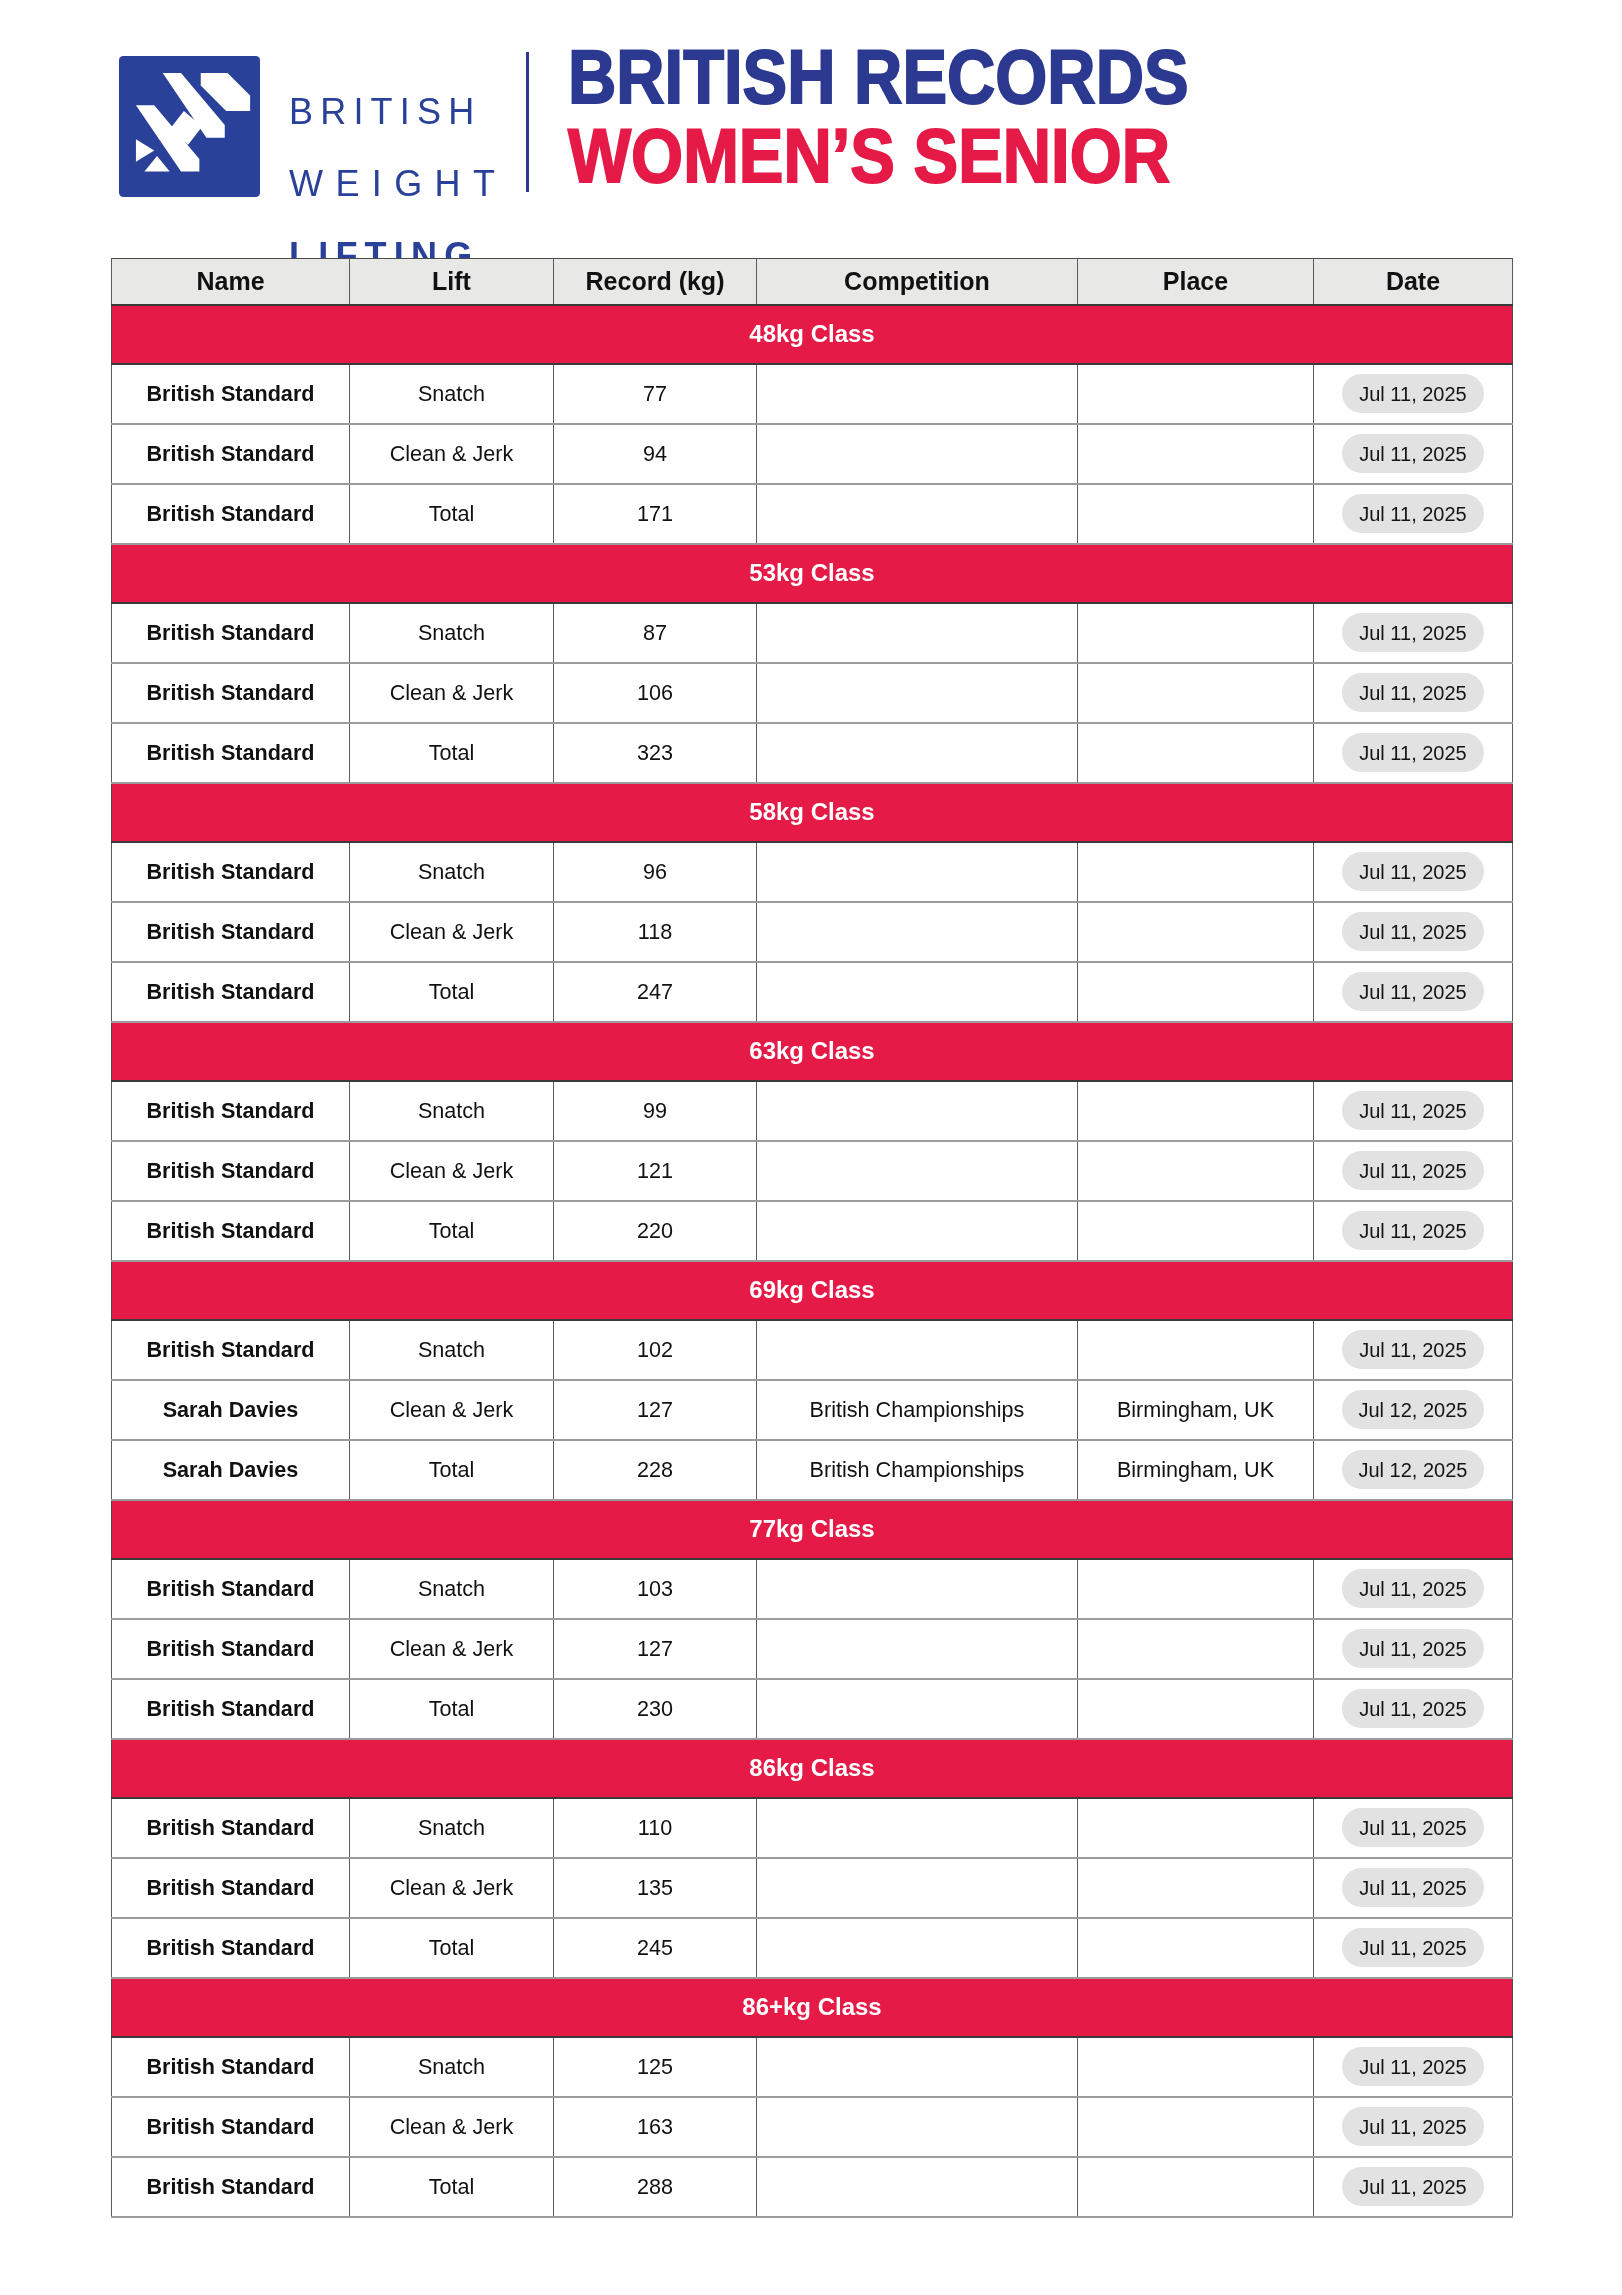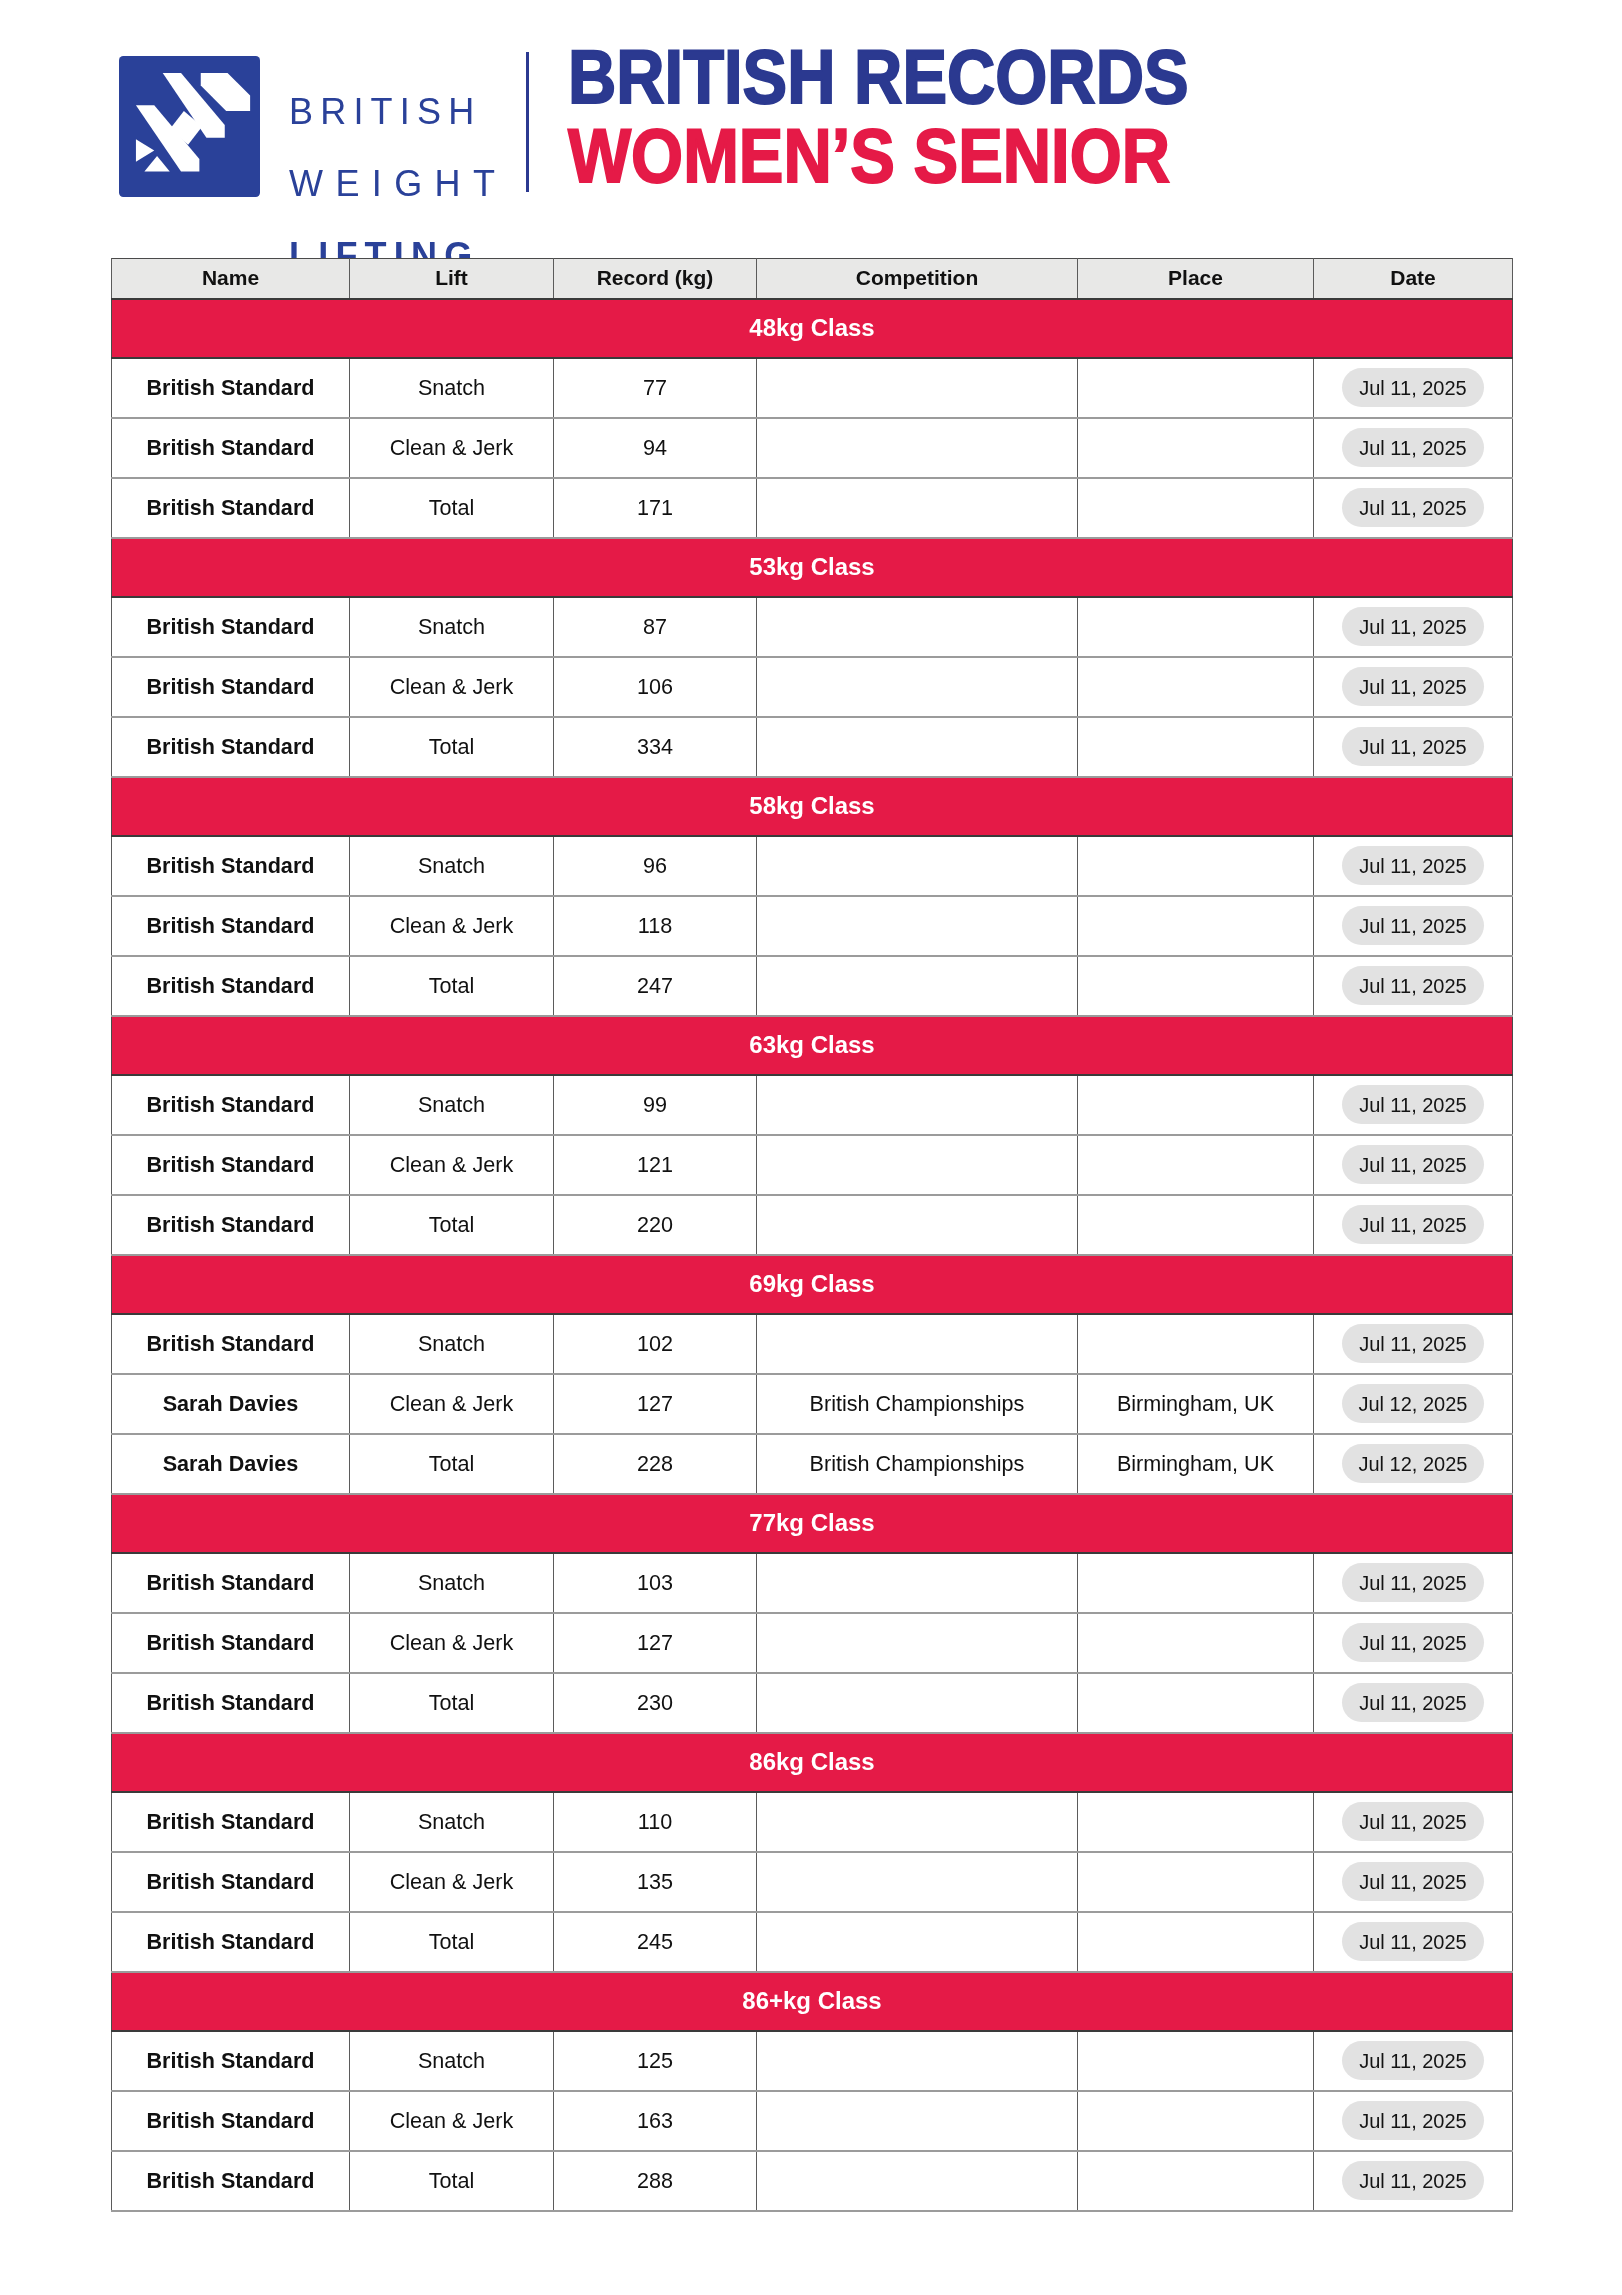--- a/index.html
+++ b/index.html
@@ -29,22 +29,22 @@
     transform:scaleX(.88);transform-origin:0 0;}
   .title-1{color:var(--blue);-webkit-text-stroke:2px var(--blue);}
   .title-2{color:var(--red);-webkit-text-stroke:2px var(--red);}
   
   table{
     position:absolute;left:111px;top:258px;width:1400px;
     border-collapse:collapse;table-layout:fixed;
     border:1.3px solid #4a4a4a;
   }
   th{
-    height:40px;background:var(--header-bg);
-    font-size:21px;font-weight:700;color:var(--ink);text-align:center;vertical-align:middle;
+    height:46px;background:var(--header-bg);
+    font-size:25px;font-weight:700;color:var(--ink);text-align:center;vertical-align:middle;
     border-left:1.3px solid #5b5b5b;border-right:1.3px solid #5b5b5b;border-bottom:2.6px solid #3a3a3a;
   }
   tr.band-row td{
     height:59px;background:var(--red);color:#ffffff;
     font-size:24px;font-weight:700;text-align:center;vertical-align:middle;
     border-top:2.6px solid #3a3a3a;border-bottom:2.6px solid #3a3a3a;
   }
   tr.data-row td{
     height:60px;font-size:21.6px;color:var(--ink);
     text-align:center;vertical-align:middle;background:#fff;
@@ -152,21 +152,21 @@
           <td class="name">British Standard</td>
           <td>Clean &amp; Jerk</td>
           <td>106</td>
           <td class="left"></td>
           <td class="left"></td>
           <td><span class="pill">Jul 11, 2025</span></td>
         </tr>
         <tr class="data-row">
           <td class="name">British Standard</td>
           <td>Total</td>
-          <td>334</td>
+          <td>323</td>
           <td class="left"></td>
           <td class="left"></td>
           <td><span class="pill">Jul 11, 2025</span></td>
         </tr>
         <tr class="band-row">
           <td colspan="6">58kg Class</td>
         </tr>
         <tr class="data-row">
           <td class="name">British Standard</td>
           <td>Snatch</td>

